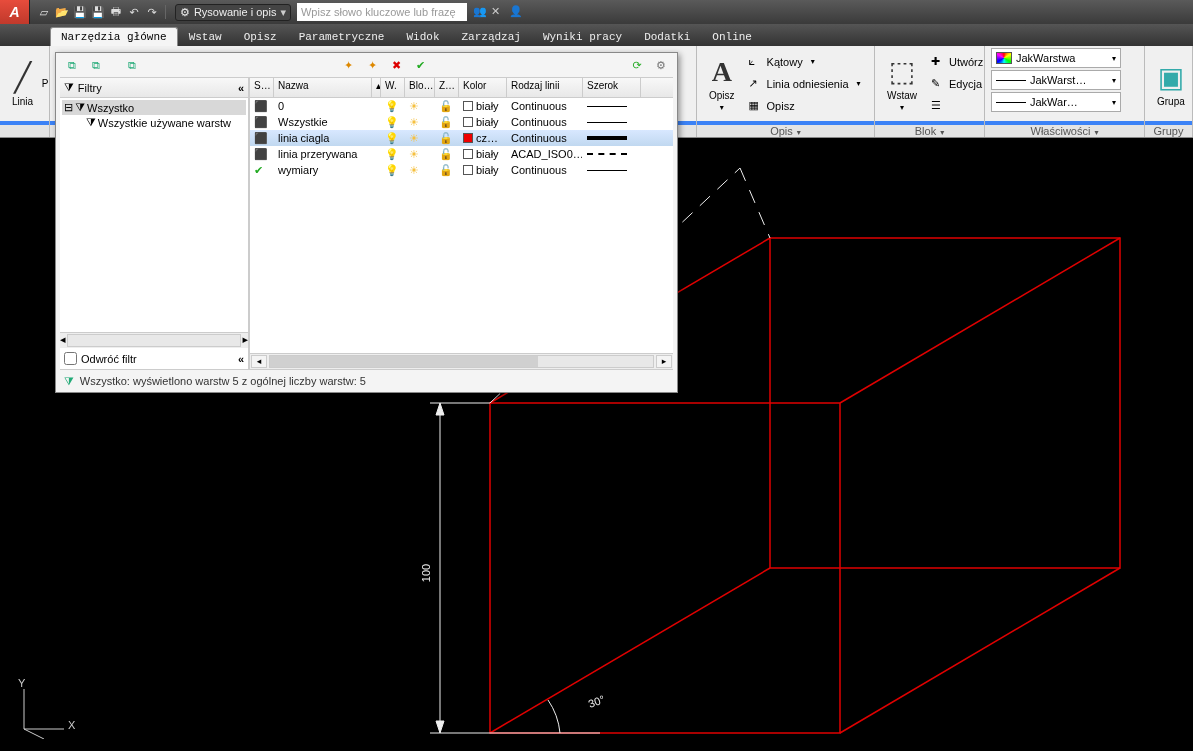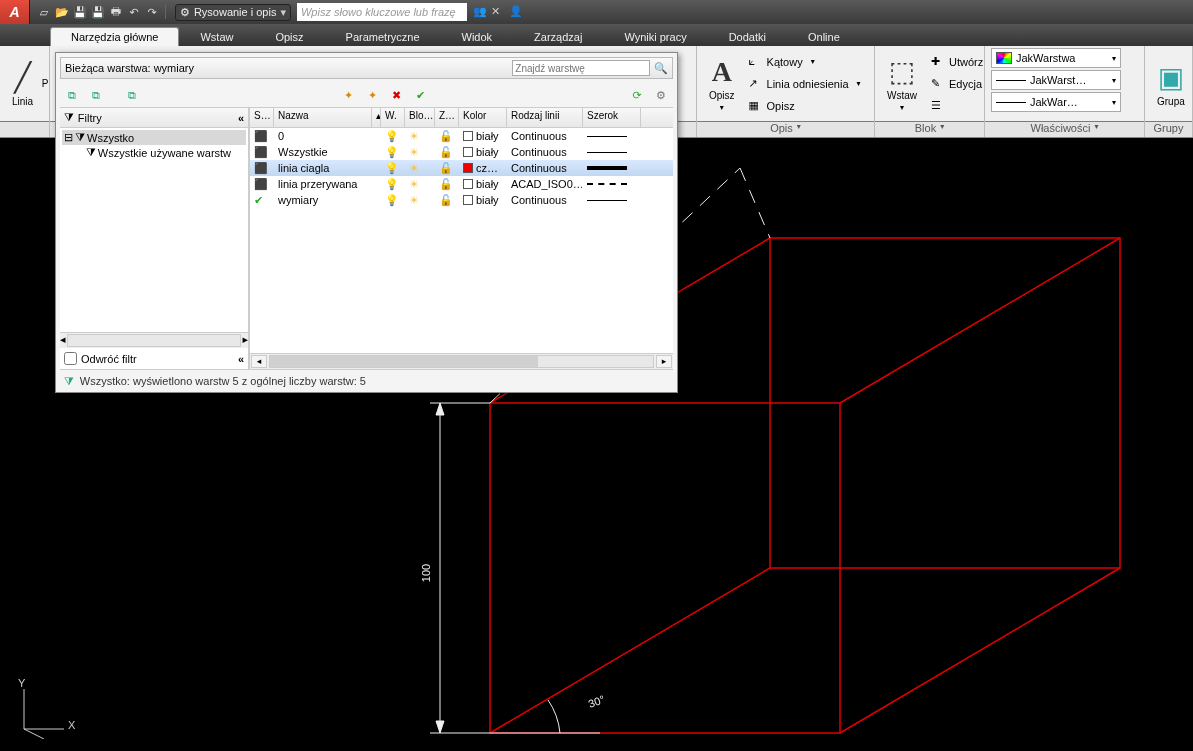--- a/index.html
+++ b/index.html
@@ -8,34 +8,34 @@
 
 .titlebar { height: 24px; background: linear-gradient(#5a5a5a, #3a3a3a); display: flex; align-items: center; color: #fff; }
 .app-logo { width: 30px; height: 24px; background: linear-gradient(#e74c3c, #c0392b); display: flex; align-items: center; justify-content: center; color: #fff; font-weight: bold; font-size: 14px; font-style: italic; border-right: 1px solid #222; }
 .qat { display: flex; gap: 2px; padding: 0 6px; align-items: center; }
 .qat-btn { width: 16px; height: 16px; display: flex; align-items: center; justify-content: center; color: #ddd; cursor: pointer; }
 .qat-sep { width: 1px; height: 14px; background: #666; margin: 0 3px; }
 .workspace-combo { display: flex; align-items: center; margin-left: 4px; background: #444; border: 1px solid #222; border-radius: 3px; padding: 1px 4px; gap: 4px; }
 .workspace-combo span { color: #eee; }
 .title-center { flex: 1; text-align: center; color: #fff; font-weight: normal; }
 .title-center b { font-weight: bold; }
-.search-box { width: 170px; height: 18px; background: #fff; margin-right: 6px; padding: 0 4px; color: #999; font-style: italic; display: flex; align-items: center; }
+.search-box { width: 170px; height: 18px; background: #fff; margin-right: 6px; padding: 0 4px; color: #999; display: flex; align-items: center; }
 .title-right { display: flex; gap: 4px; align-items: center; padding-right: 6px; }
 .title-right .ticon { width: 14px; height: 14px; color: #ccc; }
 
 
 .menutabs { height: 22px; background: linear-gradient(#555, #333); display: flex; align-items: flex-end; padding-left: 50px; }
-.menutab { padding: 3px 20px; color: #eee; cursor: pointer; border: 1px solid transparent; border-bottom: none; }
+.menutab { padding: 3px 10px; color: #eee; cursor: pointer; border: 1px solid transparent; border-bottom: none; font-family: Liberation Mono, monospace; }
 .menutab.active { background: #f5f5f5; color: #000; border-color: #888; border-radius: 3px 3px 0 0; }
 
 
 .ribbon { height: 92px; background: #f0f0f0; border-bottom: 1px solid #888; display: flex; }
 .ribbon-panel { border-right: 1px solid #bbb; display: flex; flex-direction: column; }
 .panel-body { flex: 1; display: flex; align-items: center; padding: 2px 6px; gap: 4px; }
-.panel-title { height: 16px; background: #e4e4e4; border-top: 1px solid #3b82f6; text-align: center; font-size: 10px; color: #555; display: flex; align-items: flex-start; justify-content: center; gap: 4px; }
+.panel-title { height: 16px; background: #e4e4e4; border-top: 4px solid #3b82f6; text-align: center; font-size: 10px; color: #555; display: flex; align-items: flex-end; justify-content: center; gap: 4px; }
 .big-btn { display: flex; flex-direction: column; align-items: center; gap: 2px; padding: 2px 6px; cursor: pointer; }
 .big-btn .icon { font-size: 28px; color: #333; }
 .big-btn .lbl { font-size: 10px; text-align: center; }
 .small-row { display: flex; flex-direction: column; gap: 2px; }
 .small-btn { display: flex; align-items: center; gap: 4px; padding: 1px 4px; cursor: pointer; height: 20px; white-space: nowrap; }
 .small-btn .ic { width: 14px; height: 14px; display:inline-block; }
 .prop-combo { width: 130px; height: 20px; border: 1px solid #aaa; background: #fff; display: flex; align-items: center; padding: 0 4px; gap: 4px; font-size: 10px; }
 .layer-box { width: 16px; height: 12px; border:1px solid #555; }
 
 
@@ -285,25 +285,20 @@
         </g>
       </svg>
     <span style="position:absolute;left:4px;top:-2px">Y</span>
     <span style="position:absolute;left:54px;top:40px">X</span>
   </div>
 </div>
 
 <div class="side-label">Menedżer właściwości warstw</div>
 
 <div class="dialog">
-  <div class="dialog-header">
-    <span>Bieżąca warstwa: wymiary</span>
-    <input type="text" placeholder="Znajdź warstwę" style="">
-    <span class="search-ic">🔍</span>
-  </div>
   <div class="toolbar">
     <span class="tb-ic" style="color:#2a7">⧉</span>
     <span class="tb-ic" style="color:#2a7">⧉</span>
     <span style="width:4px"></span>
     <span class="tb-ic" style="color:#2a7">⧉</span>
     <span class="sp"></span>
     <span class="tb-ic" style="color:#d80">✦</span>
     <span class="tb-ic" style="color:#d80">✦</span>
     <span class="tb-ic" style="color:#d00">✖</span>
     <span class="tb-ic" style="color:#2a2">✔</span>

